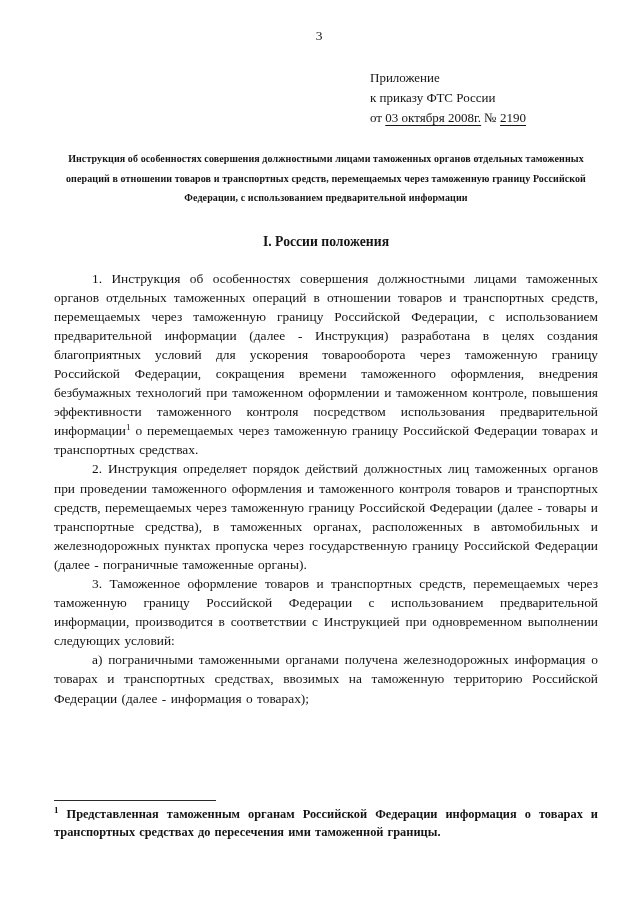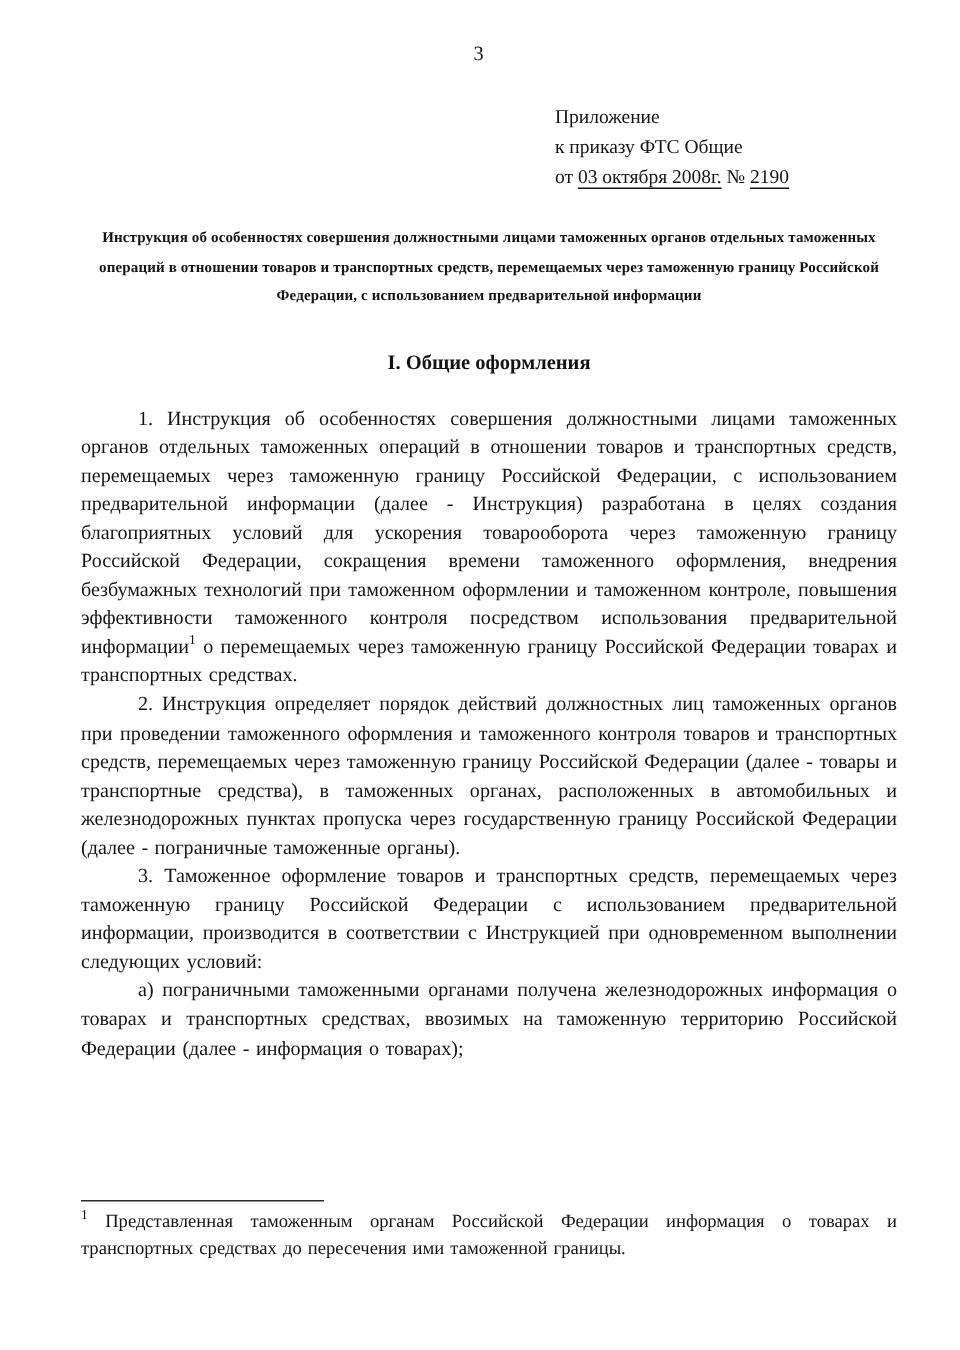--- a/index.html
+++ b/index.html
@@ -74,45 +74,46 @@
     width: 162px;
     height: 0;
     border-top: 1.6px solid #2a2a2a;
   }
   .footnote-text {
     margin: 5px 0 0 0;
     font-size: 12.4px;
     line-height: 17.5px;
     text-align: justify;
     word-spacing: 1px;
+    font-weight: bold;
   }
   .footnote-text sup {
     font-size: 9px;
     line-height: 0;
     vertical-align: super;
   }
 </style>
 </head>
 <body>
 
 <div class="page">
 
   <div class="page-number">3</div>
 
   <div class="annex">
     <div>Приложение</div>
-    <div>к приказу ФТС Общие</div>
+    <div>к приказу ФТС России</div>
     <div>
       <span>от </span><span class="u">03 октября 2008г.</span><span> № </span><span class="u">2190</span>
     </div>
   </div>
 
   <h1 class="doc-title">Инструкция об особенностях совершения должностными лицами таможенных органов отдельных таможенных операций в отношении товаров и транспортных средств, перемещаемых через таможенную границу Российской Федерации, с использованием предварительной информации</h1>
 
-  <h2 class="section-heading">I. Общие оформления</h2>
+  <h2 class="section-heading">I. России положения</h2>
 
   <div class="body-text">
     <p><span>1. Инструкция об особенностях совершения должностными лицами таможенных органов отдельных таможенных операций в отношении товаров и транспортных средств, перемещаемых через таможенную границу Российской Федерации, с использованием предварительной информации (далее - Инструкция) разработана в целях создания благоприятных условий для ускорения товарооборота через таможенную границу Российской Федерации, сокращения времени таможенного оформления, внедрения безбумажных технологий при таможенном оформлении и таможенном контроле, повышения эффективности таможенного контроля посредством использования предварительной информации</span><sup class="fn-ref">1</sup><span> о перемещаемых через таможенную границу Российской Федерации товарах и транспортных средствах.</span></p>
     <p>2. Инструкция определяет порядок действий должностных лиц таможенных органов при проведении таможенного оформления и таможенного контроля товаров и транспортных средств, перемещаемых через таможенную границу Российской Федерации (далее - товары и транспортные средства), в таможенных органах, расположенных в автомобильных и железнодорожных пунктах пропуска через государственную границу Российской Федерации (далее - пограничные таможенные органы).</p>
     <p>3. Таможенное оформление товаров и транспортных средств, перемещаемых через таможенную границу Российской Федерации с использованием предварительной информации, производится в соответствии с Инструкцией при одновременном выполнении следующих условий:</p>
     <p>а) пограничными таможенными органами получена железнодорожных информация о товарах и транспортных средствах, ввозимых на таможенную территорию Российской Федерации (далее - информация о товарах);</p>
   </div>
 
   <div class="footnote">
     <div class="footnote-rule"></div>

